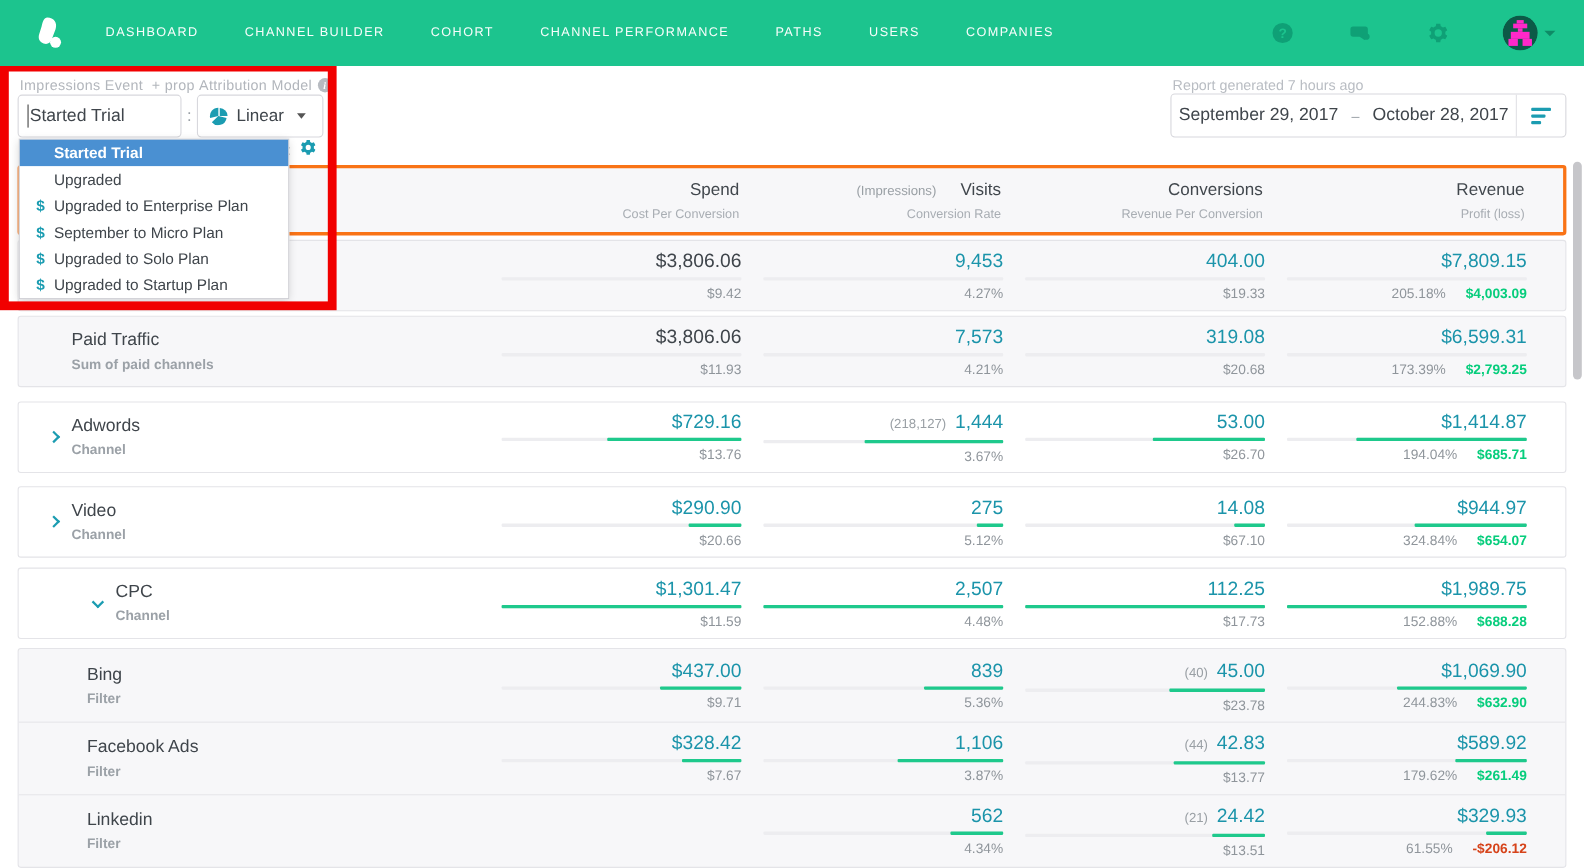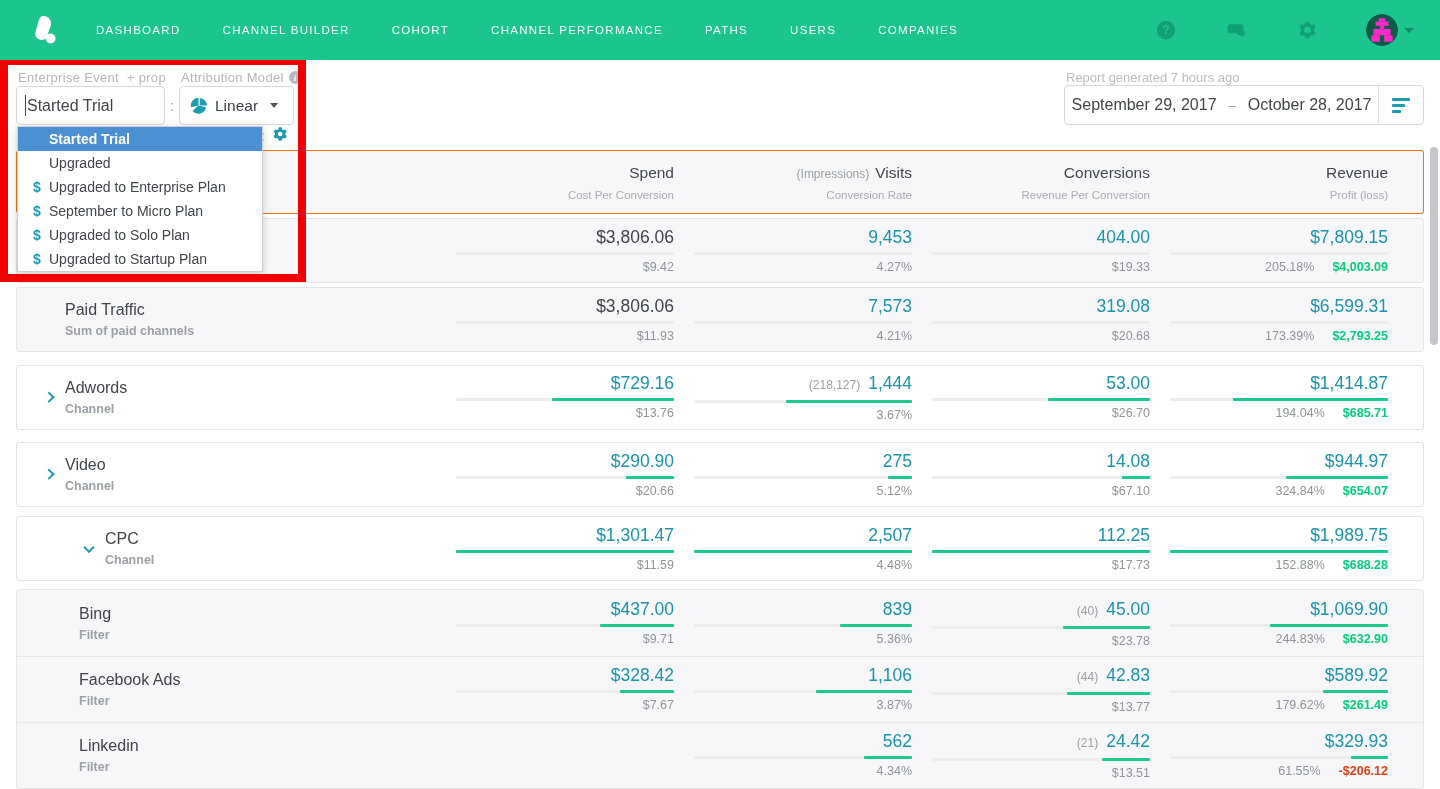--- a/index.html
+++ b/index.html
@@ -74,24 +74,24 @@
   .date-icon-cell i:nth-child(2){ width:13px; margin-right:5px; }
   .date-icon-cell i:nth-child(3){ width:9px;  margin-right:9px; }
 
   
   .table { position:absolute; left:16px; top:150px; width:1408px; }
   .cells { display:flex; gap:20px; padding-right:35px; }
   .cell { width:218px; text-align:right; }
   .namecol { flex:1; position:relative; display:flex; flex-direction:column;
     justify-content:center; padding-left:48px; }
 
-  .thead { height:64px; background:#f7f7f9; border:1px solid #f97316; border-radius:3px;
+  .thead { height:64px; background:#f7f7f9; border:3px solid #f97316; border-radius:3px;
     display:flex; align-items:center; margin-bottom:4px; }
   .h-title { font-size:15.5px; color:#41474d; }
-  .h-title .hpref { font-size:12px; color:#9aa0a5; margin-right:6px; }
+  .h-title .hpref { font-size:12px; color:#9aa0a5; margin-right:22px; }
   .h-sub { font-size:11.5px; color:#a8adb3; margin-top:7px; }
 
   .card { border:1px solid #e4e4e8; border-radius:3px; background:#fff; }
   .card.gray { background:#f7f7f9; }
   .tbody .card:nth-child(1){ margin-bottom:4px; }
   .tbody .card:nth-child(2){ margin-bottom:13px; }
   .tbody .card:nth-child(3){ margin-bottom:12px; }
   .tbody .card:nth-child(4){ margin-bottom:9px; }
   .tbody .card:nth-child(5){ margin-bottom:8px;padding-left:40px; }
   .row { display:flex; align-items:center; height:63px; }
@@ -161,21 +161,21 @@
           <rect x="5" y="20" width="8" height="6"></rect>
             <rect x="17" y="20" width="8" height="6"></rect>
         </g>
       </svg>
       <span class="nav-caret"></span>
     </div>
   </div>
 </div>
 
 <div class="flabel ce-label">
-  <span>Enterprise Event</span><span class="extra">+ prop</span>
+  <span>Impressions Event</span><span class="extra">+ prop</span>
 </div>
 <input class="ce-input" value="Started Trial" style="">
 <div class="text-caret"></div>
 <span class="colon colon1">:</span>
 
 <div class="flabel am-label">
   <span>Attribution Model</span>
   <span class="info-ico">i</span>
 </div>
 <div class="am-box">

